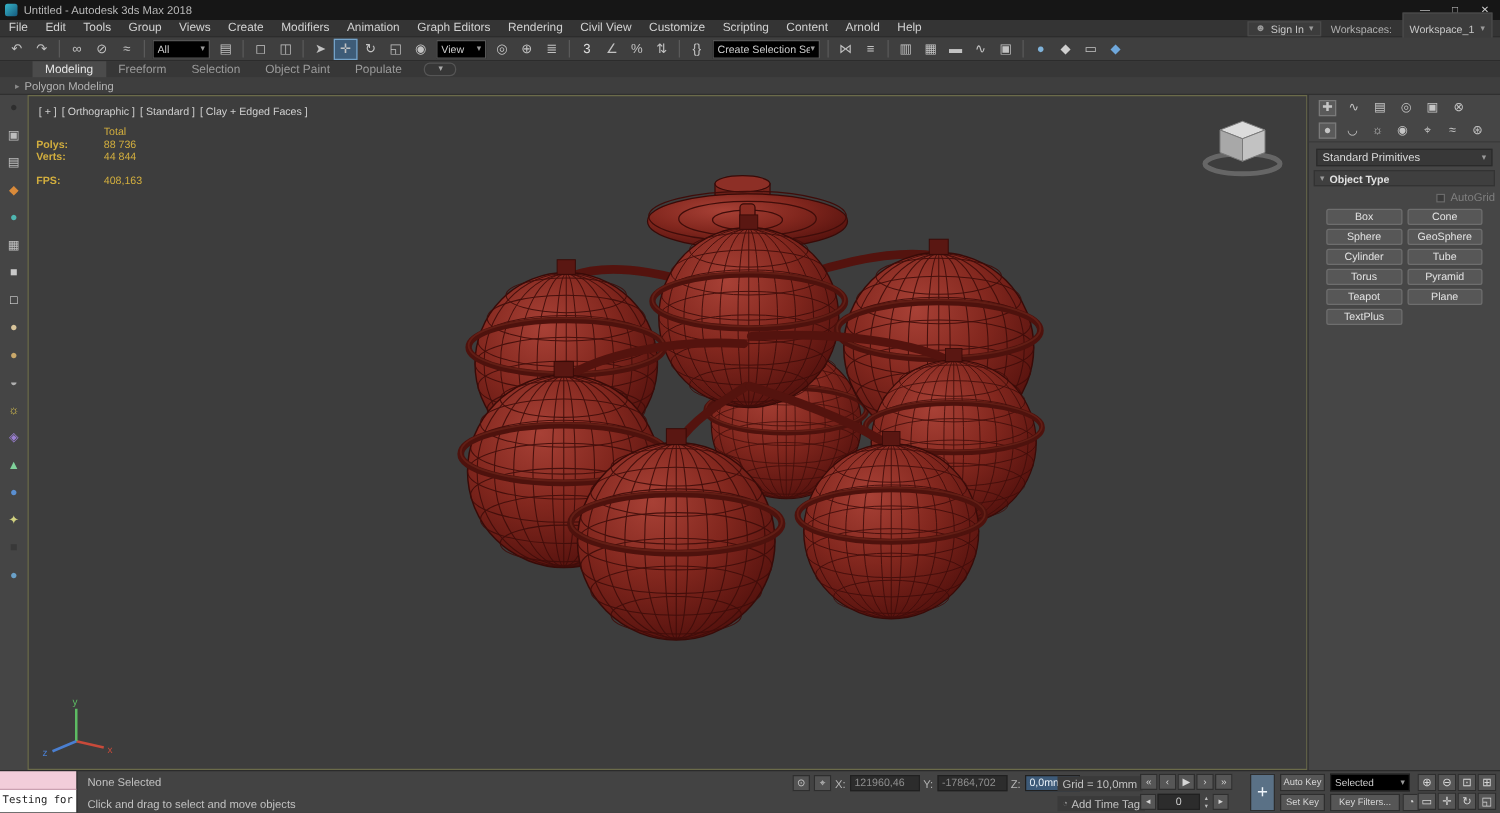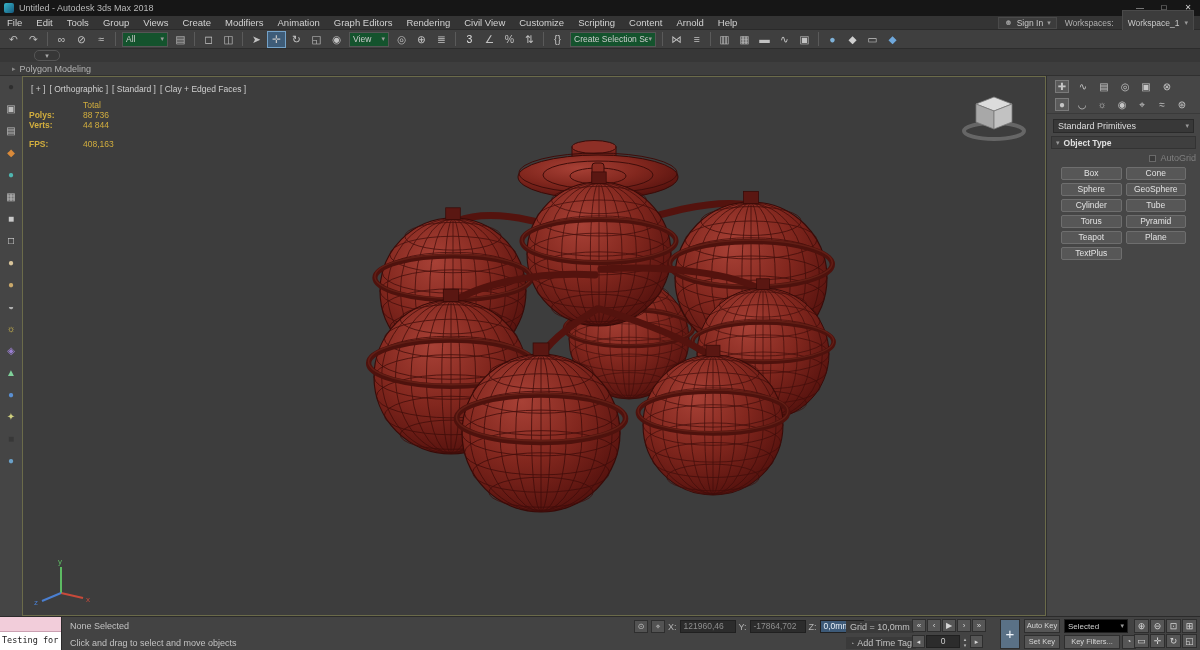--- a/index.html
+++ b/index.html
@@ -20,21 +20,21 @@
   .signin { display:flex; align-items:center; gap:4px; border:1px solid #4a4a4a; background:#3c3c3c; height:12px; padding:0 5px; font-size:8.5px; }
   .person { font-size:8px; color:#9a9a9a; }
   .dd-arrow { font-size:7px; color:#9a9a9a; }
   .ws-label { font-size:8.5px; color:#b0b0b0; }
   .ws-dd { display:flex; align-items:center; gap:5px; border:1px solid #4a4a4a; background:#3c3c3c; height:26px; padding:0 5px; font-size:8.5px; }
 
   
   .toolbar { position:absolute; top:30px; left:0; right:0; height:19px; background:#3f3f3f; display:flex; align-items:center; padding:0 4px; gap:1px; border-bottom:1px solid #2c2c2c; }
   .tb-icon { width:19px; height:17px; line-height:16px; text-align:center; color:#c2c2c2; font-size:10.5px; }
   .tb-icon.active { background:#3e5c78; border:1px solid #74a2c8; line-height:14px; }
-  .tb-dd { height:15px; background:#14532d; border:1px solid #555; font-size:8.5px; display:flex; align-items:center; padding:0 3px; color:#ccc; margin:0 2px; }
+  .tb-dd { height:15px; background:#000000; border:1px solid #555; font-size:8.5px; display:flex; align-items:center; padding:0 3px; color:#ccc; margin:0 2px; }
   .tb-dd .dd-val { flex:1; overflow:hidden; white-space:nowrap; }
   .sep { width:1px; height:14px; background:#5a5a5a; margin:0 3px; }
 
   
   .ribbon-tabs { position:absolute; top:49px; left:0; right:0; height:13px; background:#373737; display:flex; align-items:flex-end; padding-left:26px; font-size:9.5px; }
   .rtab { padding:0 10px; color:#9b9b9b; height:13px; line-height:13px; }
   .rtab.active { background:#4b4b4b; color:#e5e5e5; }
   .ribbon-toggle { margin-left:8px; width:26px; height:11px; border:1px solid #555; border-radius:5px; font-size:7px; text-align:center; line-height:10px; color:#aaa; align-self:center; }
   .ribbon-sub { position:absolute; top:62px; left:0; right:0; height:14px; background:#3e3e3e; font-size:9px; color:#b2b2b2; display:flex; align-items:center; gap:4px; padding-left:12px; border-bottom:1px solid #303030; }
   .ribbon-sub .caret { font-size:7px; color:#8a8a8a; }
@@ -200,20 +200,27 @@
     <span class="tb-icon">∿</span>
     <span class="tb-icon">▣</span>
     <span class="sep"></span>
     <span class="tb-icon" style="color: rgb(127, 178, 217);">●</span>
     <span class="tb-icon" style="color: rgb(207, 207, 207);">◆</span>
     <span class="tb-icon">▭</span>
     <span class="tb-icon" style="color: rgb(111, 168, 220);">◆</span>
   </div>
 
 <div class="ribbon-tabs">
+  <span id="ribbon-tabs-list" style="display:flex;">
+      <span class="rtab active">Modeling</span>
+      <span class="rtab">Freeform</span>
+      <span class="rtab">Selection</span>
+      <span class="rtab">Object Paint</span>
+      <span class="rtab">Populate</span>
+    </span>
   <span class="ribbon-toggle">▾</span>
 </div>
 <div class="ribbon-sub">
   <span class="caret">▸</span>
   <span>Polygon Modeling</span>
 </div>
 
 <div class="left-dock" id="left-dock">
     <span class="dock-icon" style="color: rgb(46, 46, 46);">●</span>
     <span class="dock-icon" style="color: rgb(189, 189, 189);">▣</span>

